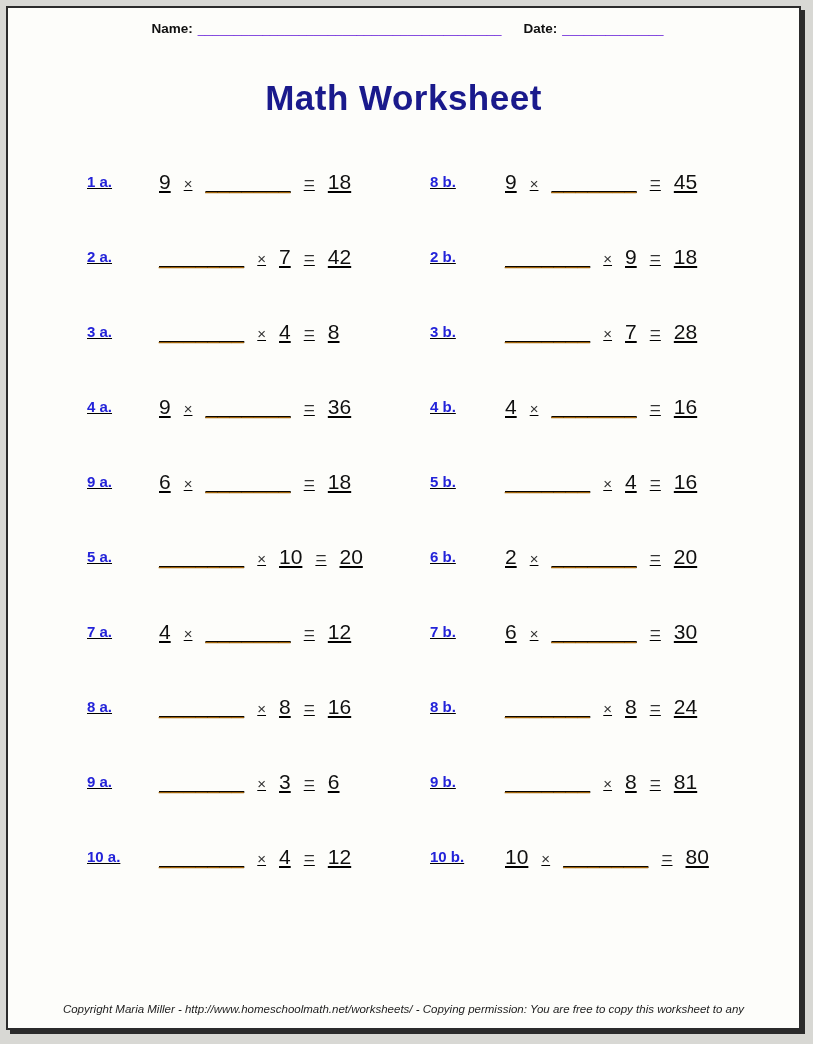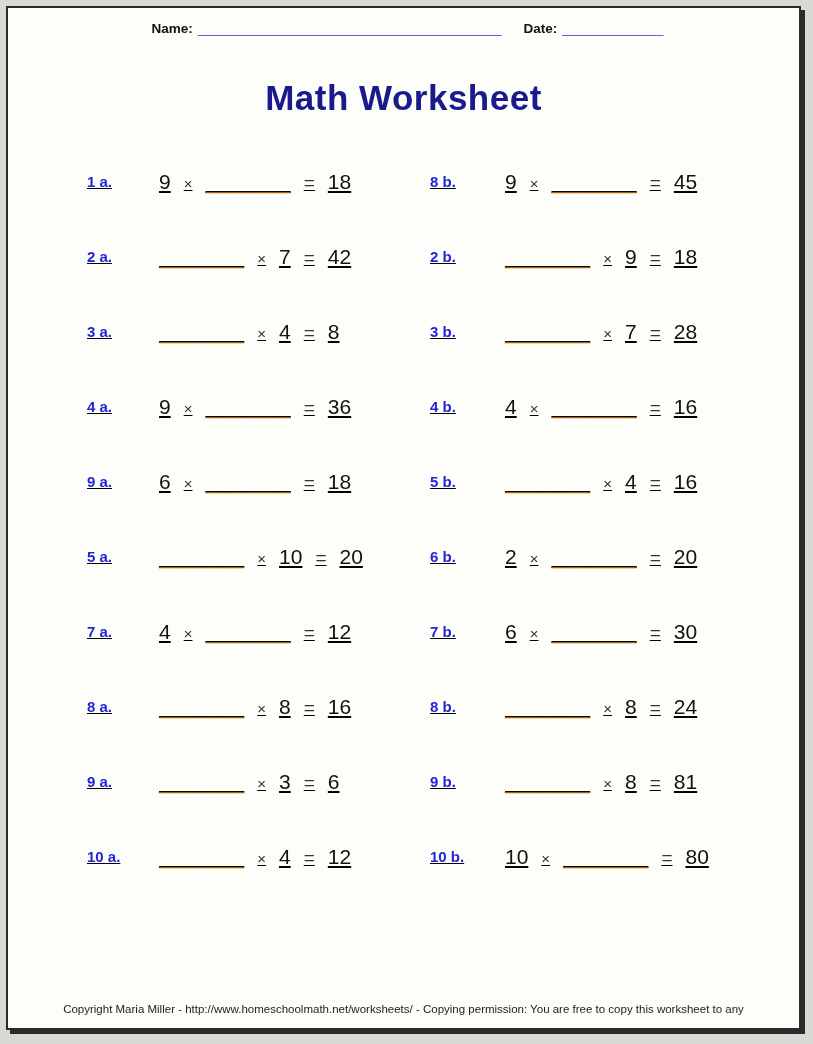--- a/index.html
+++ b/index.html
@@ -71,20 +71,21 @@
   }
   .prob .op  { font-size: 15px; color: #333; }
   .prob .eq  { font-size: 19px; color: #333; }
   .prob .blank { color: #a16207; letter-spacing: 0.5px; }
   
   .footer {
     position: absolute;
     left: 30px; right: 30px; bottom: 8px;
     text-align: center;
     font-size: 11.5px;
+    font-style: italic;
     color: #1c1c1c;
     line-height: 22px;
   }
 </style>
 </head>
 <body>
 
 <div class="page">
 
   <div class="hdr">

